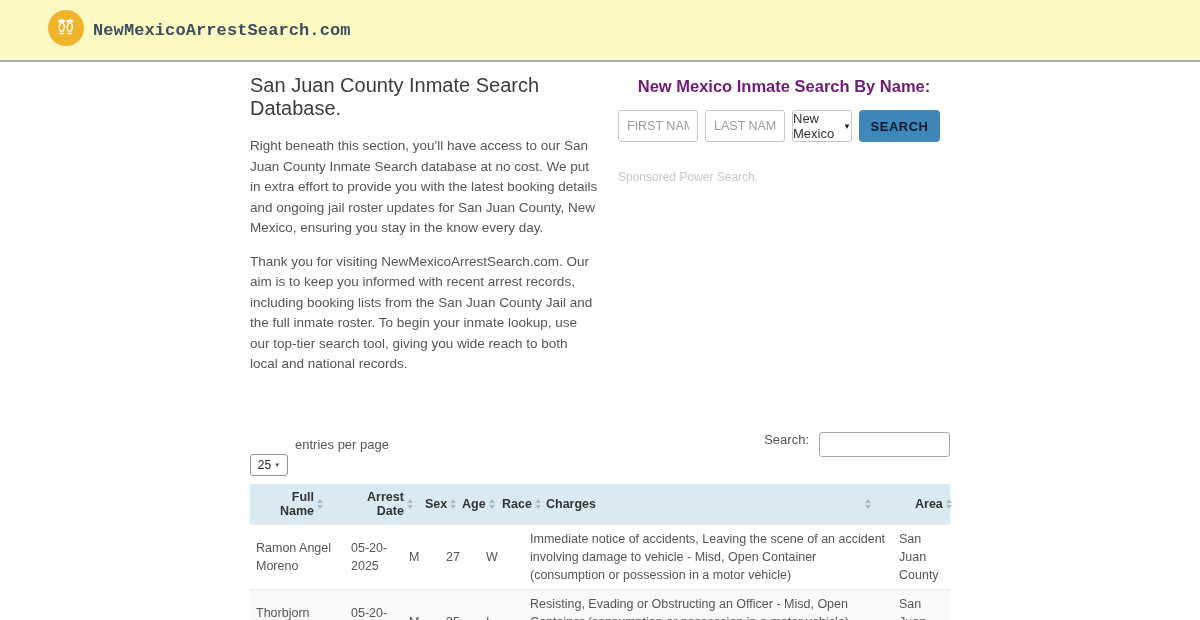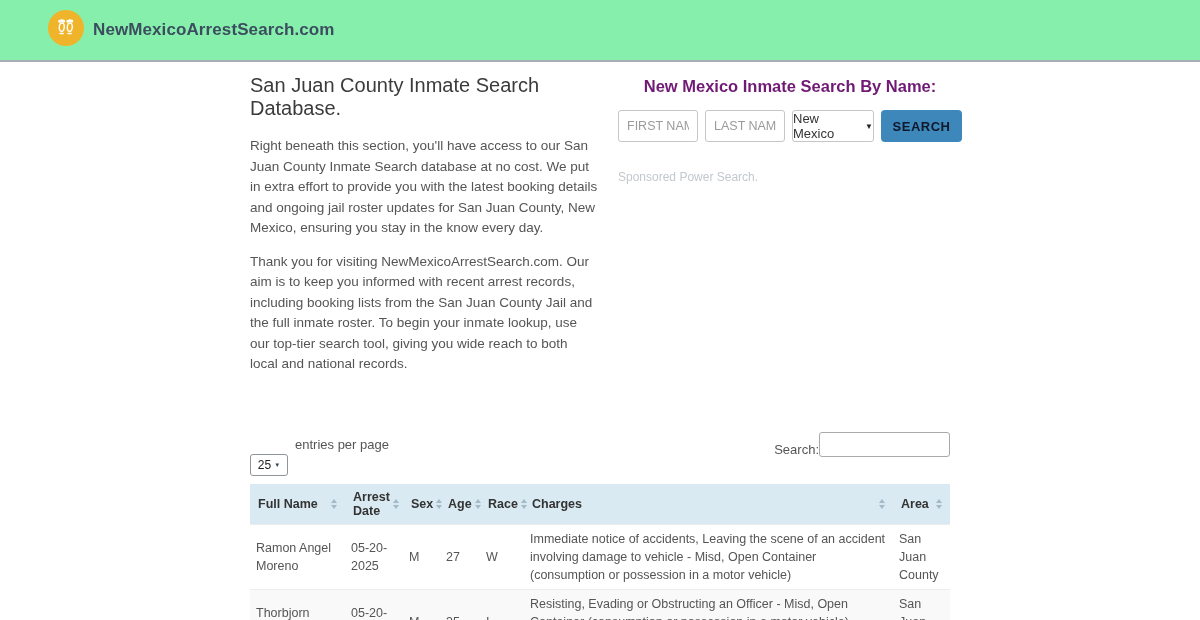--- a/index.html
+++ b/index.html
@@ -1,66 +1,66 @@
 <!DOCTYPE html>
 <html><head>
 <meta charset="utf-8">
 <style>
   * { margin:0; padding:0; box-sizing:border-box; }
   html,body { width:1200px; height:620px; overflow:hidden; background:#fff;
     font-family:"Liberation Sans", sans-serif; }
 
   
-  .site-header{ height:62px; background:#86efac; border-bottom:2px solid #a9aeb4;
-    display:flex; align-items:center; justify-content:space-between; padding:0 62px 0 48px; }
+  .site-header{ height:62px; background:#fef9c3; border-bottom:2px solid #a9aeb4;
+    display:flex; align-items:center; justify-content:space-between; padding:0 62px 0 48px;font-family:Liberation Mono, monospace; }
   .brand{ display:flex; align-items:center; gap:9px; cursor:pointer; }
   .brand-name{ font-size:17px; font-weight:bold; color:#3b4d5e; letter-spacing:.1px; }
   .nav{ display:flex; gap:28px; }
   .nav a{ font-size:13.5px; color:#4d60c6; text-decoration:none; cursor:pointer; }
 
   
   .container{ width:700px; margin:0 auto; }
   .content-cols{ display:flex; gap:12px; margin-top:12px; }
   .col-left{ flex:0 0 348px; }
   .col-right{ flex:1; padding-left:8px; }
 
   .page-title{ font-size:20px; font-weight:400; color:#3b3b3b; margin-bottom:16px; }
   .col-left p{ font-size:13.5px; line-height:1.52; color:#555; margin-bottom:13px; }
 
   .panel-heading{ font-size:16.5px; font-weight:bold; color:#701a75; margin:3px 0 14px;text-align:center; }
   .search-form{ display:flex; gap:7px; }
   .search-form input[type=text]{ width:80px; height:32px; border:1px solid #c6c6c6;
     border-radius:3px; padding:0 8px; font-size:12.5px; color:#333;
     font-family:"Liberation Sans", sans-serif; }
   .search-form input::placeholder{ color:#9b9b9b; }
-  .select-box{ width:82px; height:32px; border:1px solid #c6c6c6; border-radius:3px;
+  .select-box{ width:60px; height:32px; border:1px solid #c6c6c6; border-radius:3px;
     display:flex; align-items:center; justify-content:flex-end; gap:5px; font-size:13px;
     color:#333; background:#fff; cursor:pointer; }
   .caret{ font-size:8px; color:#222; }
   .btn-search{ width:81px; height:32px; background:#3e87ba; color:#0f172a; border:none;
     border-radius:4px; font-size:13px; font-weight:600; letter-spacing:.5px; cursor:pointer;
     font-family:"Liberation Sans", sans-serif; }
   .sponsored{ margin-top:28px; font-size:12px; color:#c3c8cd; }
 
   
   .table-controls{ display:flex; align-items:center; justify-content:space-between;
     margin-top:26px; }
   .entries{ display:flex; align-items:center; gap:7px; font-size:13px; color:#555; }
   .mini-select{ width:38px; height:22px; border:1px solid #8f9499; border-radius:3px;
     display:flex; align-items:center; justify-content:center; gap:3px; font-size:12px;
     color:#222; background:#fff; cursor:pointer;margin-top:40px; }
   .mini-select .caret{ font-size:6px; color:#345; }
-  .tbl-search{ display:flex; align-items:flex-end; gap:0; font-size:13px; color:#555;margin-left:13px; }
+  .tbl-search{ display:flex; align-items:flex-start; gap:10px; font-size:13px; color:#555;margin-left:13px; }
   .tbl-search input{ width:131px; height:25px; border:1px solid #a9a9a9; border-radius:3px;
     padding:0 6px; font-size:12.5px; font-family:"Liberation Sans", sans-serif; }
 
   
   table{ width:700px; border-collapse:collapse; margin-top:8px; table-layout:fixed; }
-  thead th{ background:#d9eaf2; font-size:12.5px; color:#333; text-align:left;
-    padding:6px 8px; font-weight:bold; vertical-align:middle; height:38px; }
+  thead th{ background:#d9eaf2; font-size:12.5px; color:#333; text-align:right;
+    padding:6px 22px; font-weight:bold; vertical-align:middle; height:38px; }
   .th-inner{ display:flex; align-items:center; justify-content:space-between; gap:3px; }
   .sort{ display:inline-flex; flex-direction:column; gap:2px; cursor:pointer; flex:0 0 auto; }
   .sort i{ width:0; height:0; border-left:3.5px solid transparent;
     border-right:3.5px solid transparent; display:block; }
   .sort .up{ border-bottom:4px solid #a3bac8; }
   .sort .down{ border-top:4px solid #a3bac8; }
   tbody td{ font-size:12.5px; color:#555; padding:5px 6px; line-height:1.45;
     vertical-align:middle; height:38px; }
   tbody tr{ border-top:1px solid #ececec; background:#fff; }
   tbody tr:nth-child(even){ background:#f9f9f9; }

